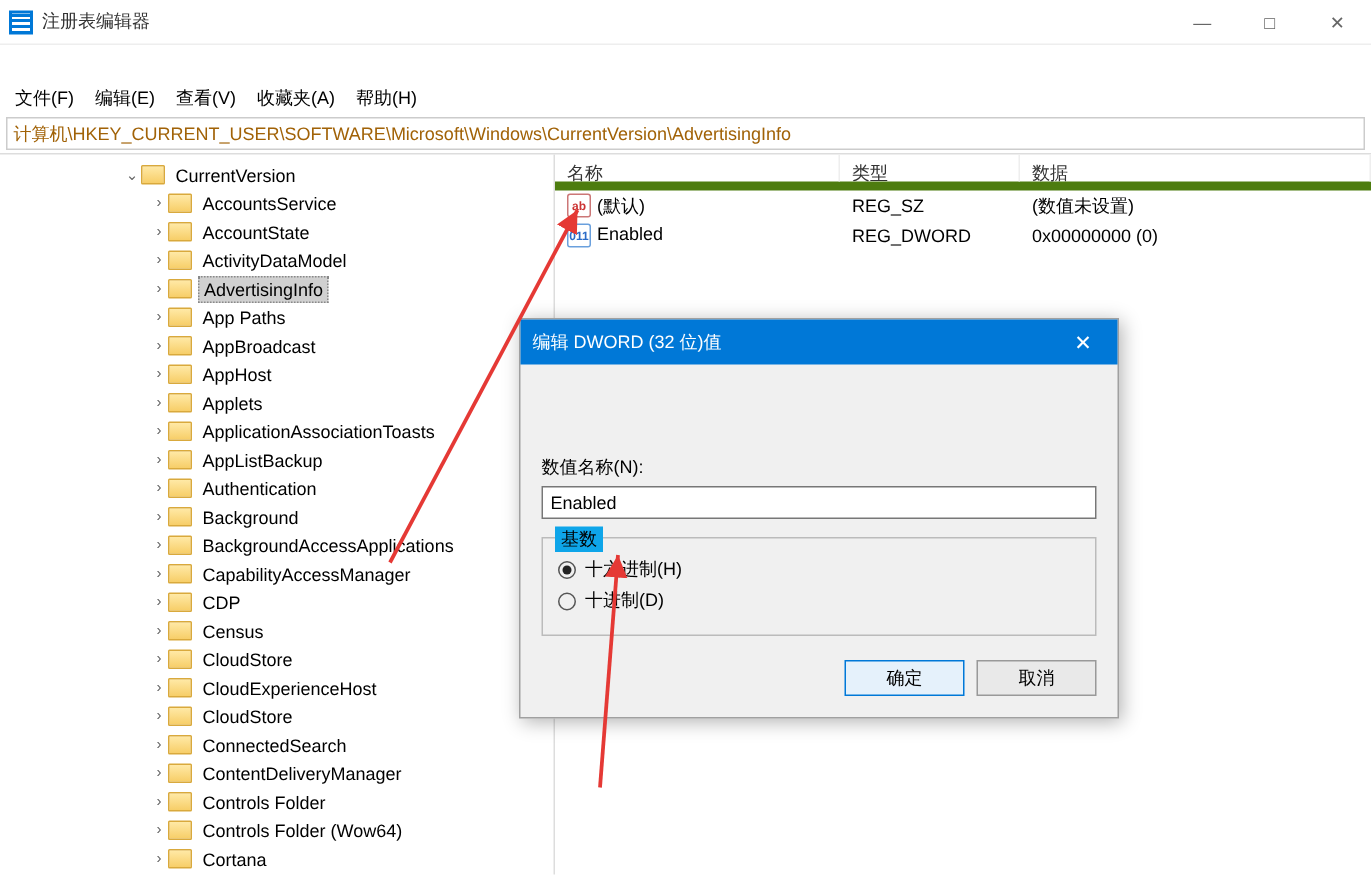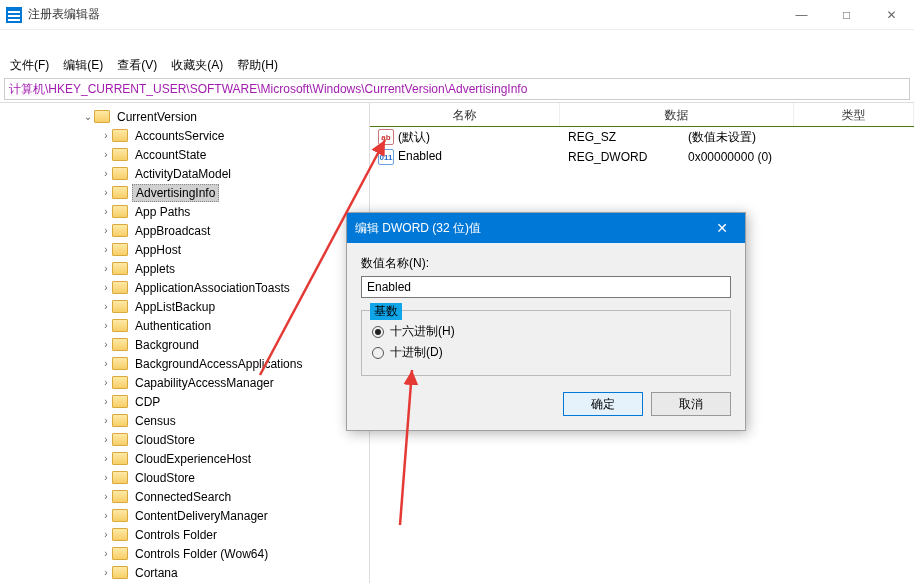--- a/index.html
+++ b/index.html
@@ -5,44 +5,44 @@
   * { box-sizing: border-box; font-family: "Microsoft YaHei", "Segoe UI", sans-serif; }
   body { margin: 0; padding: 0; width: 914px; height: 583px; overflow: hidden; background: #fff; font-size: 12px; position: relative; }
   .titlebar { height: 30px; display: flex; align-items: center; padding-left: 6px; background: #fff; border-bottom: 1px solid #eee; }
   .titlebar .app-icon { width: 16px; height: 16px; background: #0078d7; display: inline-block; margin-right: 6px; position: relative; }
   .titlebar .app-icon::before { content: ""; position: absolute; left: 2px; top: 2px; width: 12px; height: 12px; background: repeating-linear-gradient(0deg,#fff 0 2px,#0078d7 2px 4px); }
   .titlebar .title { flex: 1; color: #333; }
   .win-controls { display: flex; }
   .win-btn { width: 45px; height: 30px; display: flex; align-items: center; justify-content: center; color: #666; }
   .menubar { height: 22px; display: flex; align-items: center; padding-left: 4px; gap: 2px; background: #fff; margin-top: 24px; }
   .menubar .menu-item { padding: 2px 6px; }
-  .addressbar { height: 22px; border: 1px solid #ccc; margin: 2px 4px; padding: 2px 4px; font-size: 12px; color: #a21caf; background: #fff; }
+  .addressbar { height: 22px; border: 1px solid #ccc; margin: 2px 4px; padding: 2px 4px; font-size: 12px; color: #a16207; background: #fff; }
   .main { display: flex; height: calc(583px - 30px - 22px - 26px); border-top: 1px solid #ddd; }
   .tree-pane { width: 370px; border-right: 1px solid #ddd; overflow: hidden; padding-top: 4px; }
   .list-pane { flex: 1; position: relative; }
   .tree-row { display: flex; align-items: center; height: 19px; white-space: nowrap; }
   .tree-row .expander { width: 12px; text-align: center; color: #666; font-size: 10px; display: inline-block; }
   .tree-row .folder { width: 16px; height: 13px; background: linear-gradient(#ffe9a6,#f7ce68); border: 1px solid #d9a93c; border-radius: 1px; display: inline-block; margin-right: 4px; }
   .tree-row .label { padding: 1px 3px; }
   .tree-row.selected .label { background: #d0d0d0; border: 1px dotted #888; }
-  .list-header { display: flex; height: 24px; border-bottom: 1px solid #4d7c0f; text-align: center; }
+  .list-header { display: flex; height: 24px; border-bottom: 6px solid #4d7c0f; }
   .list-header .col { padding: 4px 8px; color: #333; border-right: 1px solid #eee; }
   .list-row { display: flex; height: 20px; align-items: center; }
   .list-row .cell { padding: 0 8px; }
   .reg-icon { width: 16px; height: 16px; display: inline-flex; align-items: center; justify-content: center; font-size: 8px; font-weight: bold; border-radius: 2px; margin-right: 4px; vertical-align: middle; }
   .reg-sz { background: #fff; border: 1px solid #c77; color: #c33; }
   .reg-dw { background: #fff; border: 1px solid #6aa0dd; color: #2a6bc7; }
   .col-name { width: 190px; }
   .col-type { width: 120px; }
   .col-data { flex: 1; }
   
   .dialog { position: absolute; left: 346px; top: 212px; width: 400px; background: #f0f0f0; border: 1px solid #a0a0a0; box-shadow: 2px 2px 12px rgba(0,0,0,0.3); }
   .dlg-title { height: 30px; background: #0078d7; color: #fff; display: flex; align-items: center; padding: 0 8px; justify-content: space-between; }
   .dlg-close { width: 30px; height: 30px; display: flex; align-items: center; justify-content: center; color: #fff; font-size: 14px; }
-  .dlg-body { padding: 12px 14px 14px; }
+  .dlg-body { padding: 12px 14px 14px; margin-top: 48px; }
   .dlg-label { margin-bottom: 4px; }
   .dlg-input { width: 100%; border: 1px solid #777; padding: 3px 5px; font-size: 12px; margin-bottom: 12px; background: #fff; }
   .dlg-row { display: flex; gap: 20px; }
   .dlg-left { flex: 0 0 160px; }
   .dlg-left .dlg-input { width: 160px; }
   .fieldset { border: 1px solid #bbb; padding: 8px 10px 10px; position: relative; flex: 1; }
   .fieldset .legend { position: absolute; top: -8px; left: 8px; background: #0ea5e9; padding: 0 4px; }
   .radio-row { display: flex; align-items: center; gap: 6px; margin: 4px 0; }
   .radio { width: 12px; height: 12px; border: 1px solid #555; border-radius: 50%; display: inline-flex; align-items: center; justify-content: center; }
   .radio.checked::after { content: ""; width: 6px; height: 6px; background: #222; border-radius: 50%; }
@@ -198,22 +198,22 @@
       </div>
       <div class="tree-row" style="padding-left: 100px;">
         <span class="expander">›</span>
         <span class="folder"></span>
         <span class="label">Cortana</span>
       </div>
     </div>
   <div class="list-pane">
     <div class="list-header">
       <div class="col col-name">名称</div>
+      <div class="col col-type">类型</div>
       <div class="col col-data">数据</div>
-      <div class="col col-type">类型</div>
     </div>
     <div id="list-body">
         <div class="list-row">
           <div class="cell col-name"><span class="reg-icon reg-sz">ab</span><span>(默认)</span></div>
           <div class="cell col-type">REG_SZ</div>
           <div class="cell col-data">(数值未设置)</div>
         </div>
         <div class="list-row">
           <div class="cell col-name"><span class="reg-icon reg-dw">011</span><span>Enabled</span></div>
           <div class="cell col-type">REG_DWORD</div>

